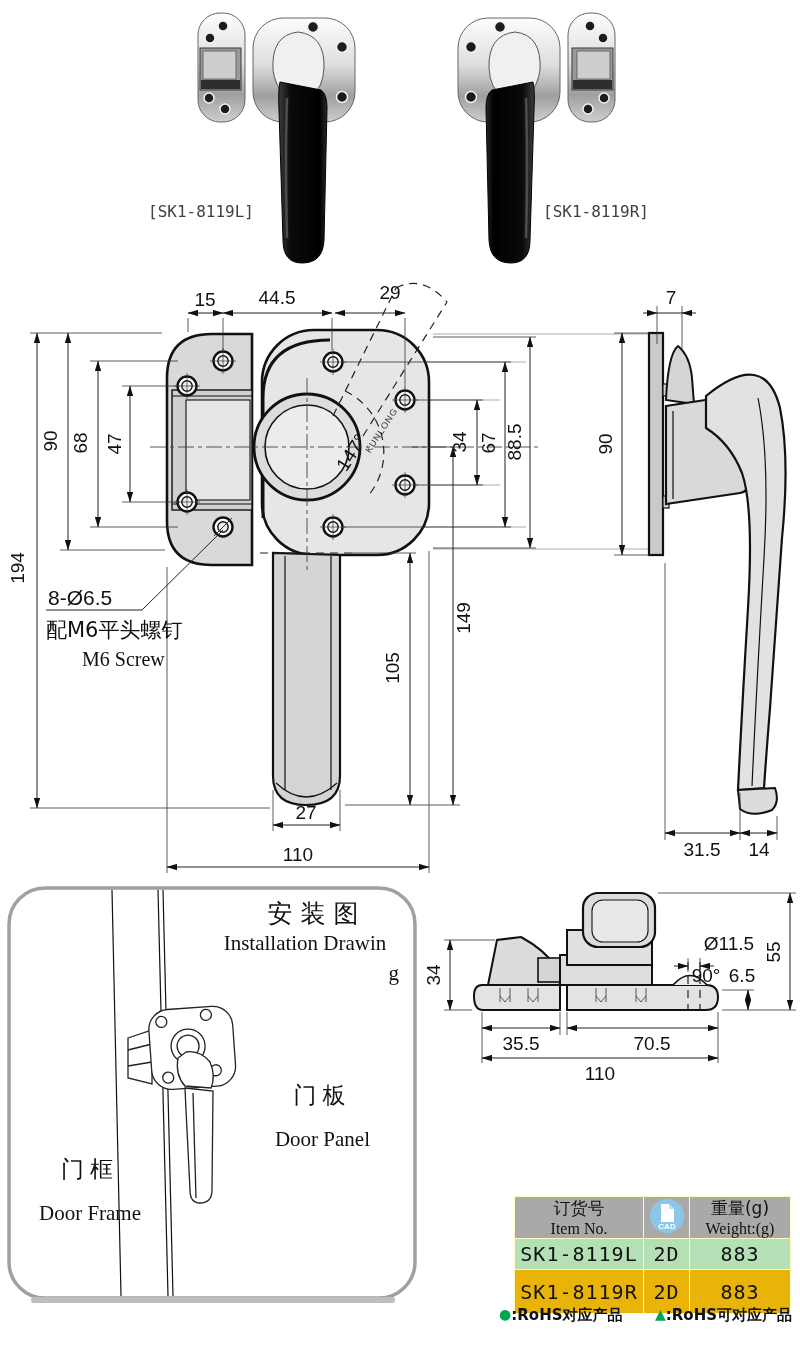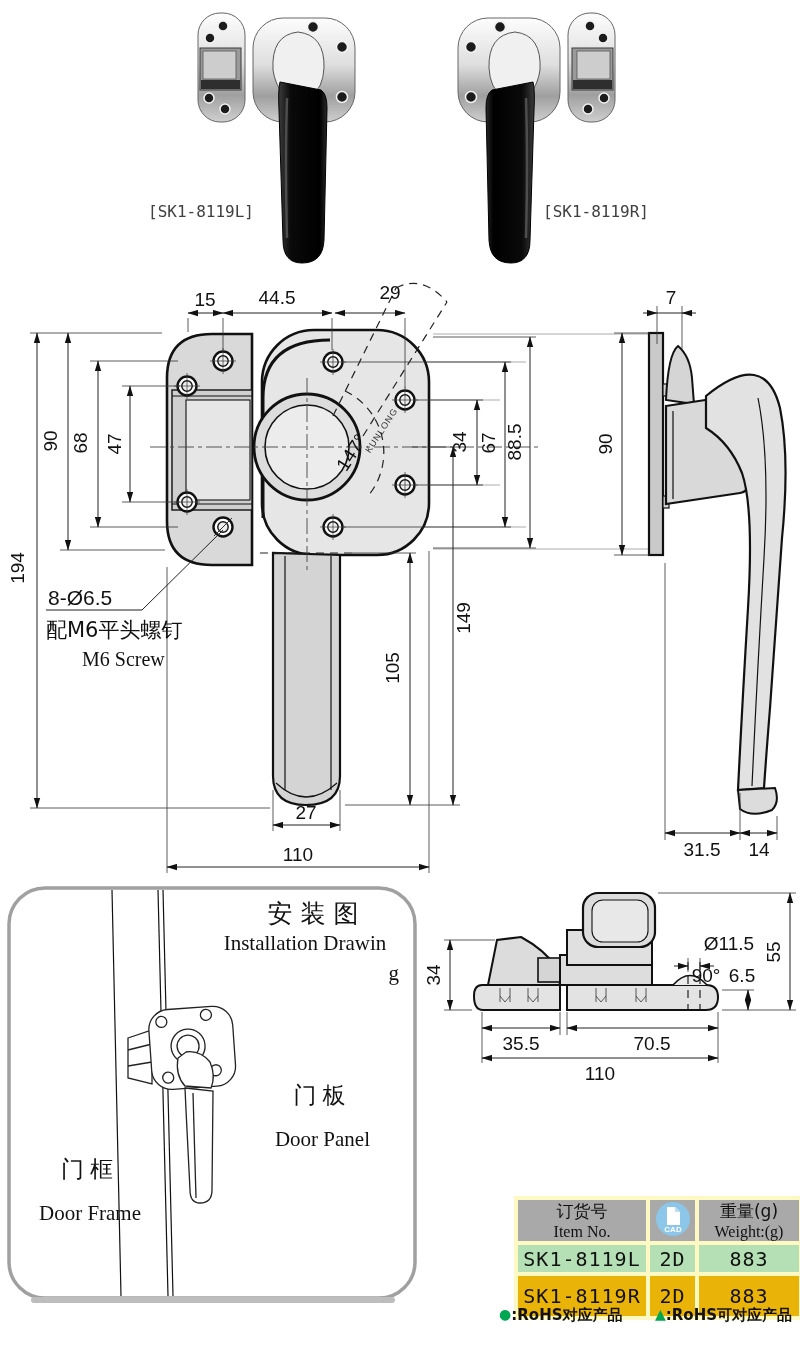--- a/index.html
+++ b/index.html
@@ -22,21 +22,21 @@
   .brandtext{font-family:"Liberation Sans",sans-serif;font-size:9px;fill:#333;text-anchor:middle;letter-spacing:1px;}
   
   .cn{font-family:"DejaVu Sans",sans-serif;}
   .title-cn{font-size:25px;letter-spacing:8px;text-align:center;}
   .title-en{font-family:"Liberation Serif",serif;font-size:21px;line-height:30px;text-align:center;}
   .title-en .wrap-g{display:block;text-align:right;padding-right:6px;}
   .lbl-cn{font-size:23px;letter-spacing:6px;text-align:center;margin-top:8px;}
   .lbl-en{font-family:"Liberation Serif",serif;font-size:21px;text-align:center;margin-top:16px;}
   
   table.parts{border-collapse:collapse;table-layout:fixed;width:277px;}
-  table.parts td{border:4px solid #fef9c3;text-align:center;vertical-align:middle;padding:0;}
+  table.parts td{border:1px solid #fef9c3;text-align:center;vertical-align:middle;padding:0;}
   .hdr-cn{font-size:17px;}
   .hdr-en{font-family:"Liberation Serif",serif;font-size:16px;}
   .cell-mono{font-family:"DejaVu Sans Mono",monospace;font-size:20px;letter-spacing:1px;}
   
   .foot1{font-family:"DejaVu Sans",sans-serif;font-size:15px;font-weight:600;text-align:right;}
   .foot2{font-family:"Liberation Serif",serif;font-size:19px;white-space:nowrap;}
   .grn{font-size:14px;vertical-align:1px;}
 </style>
 </head>
 <body>

